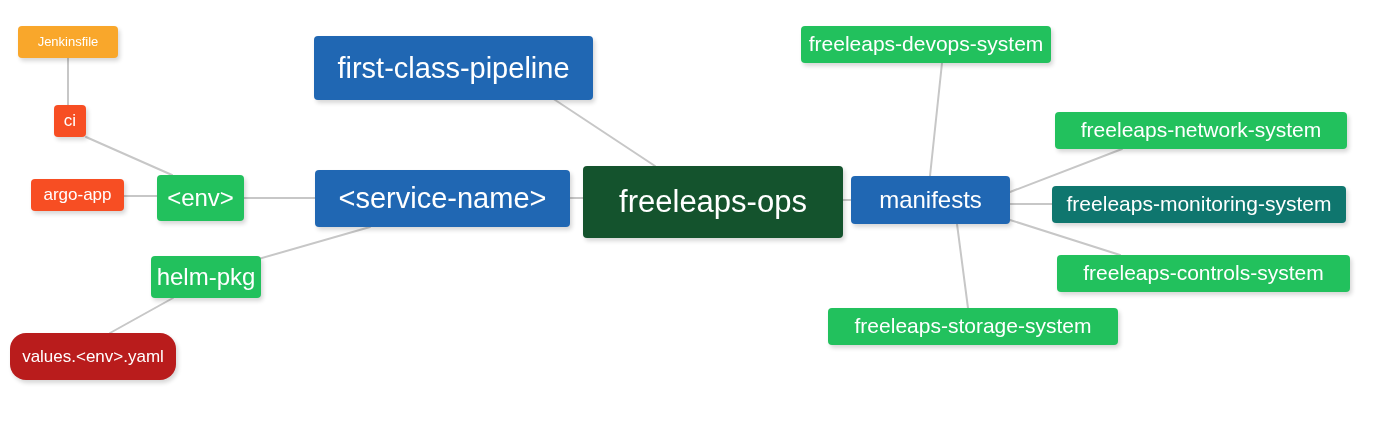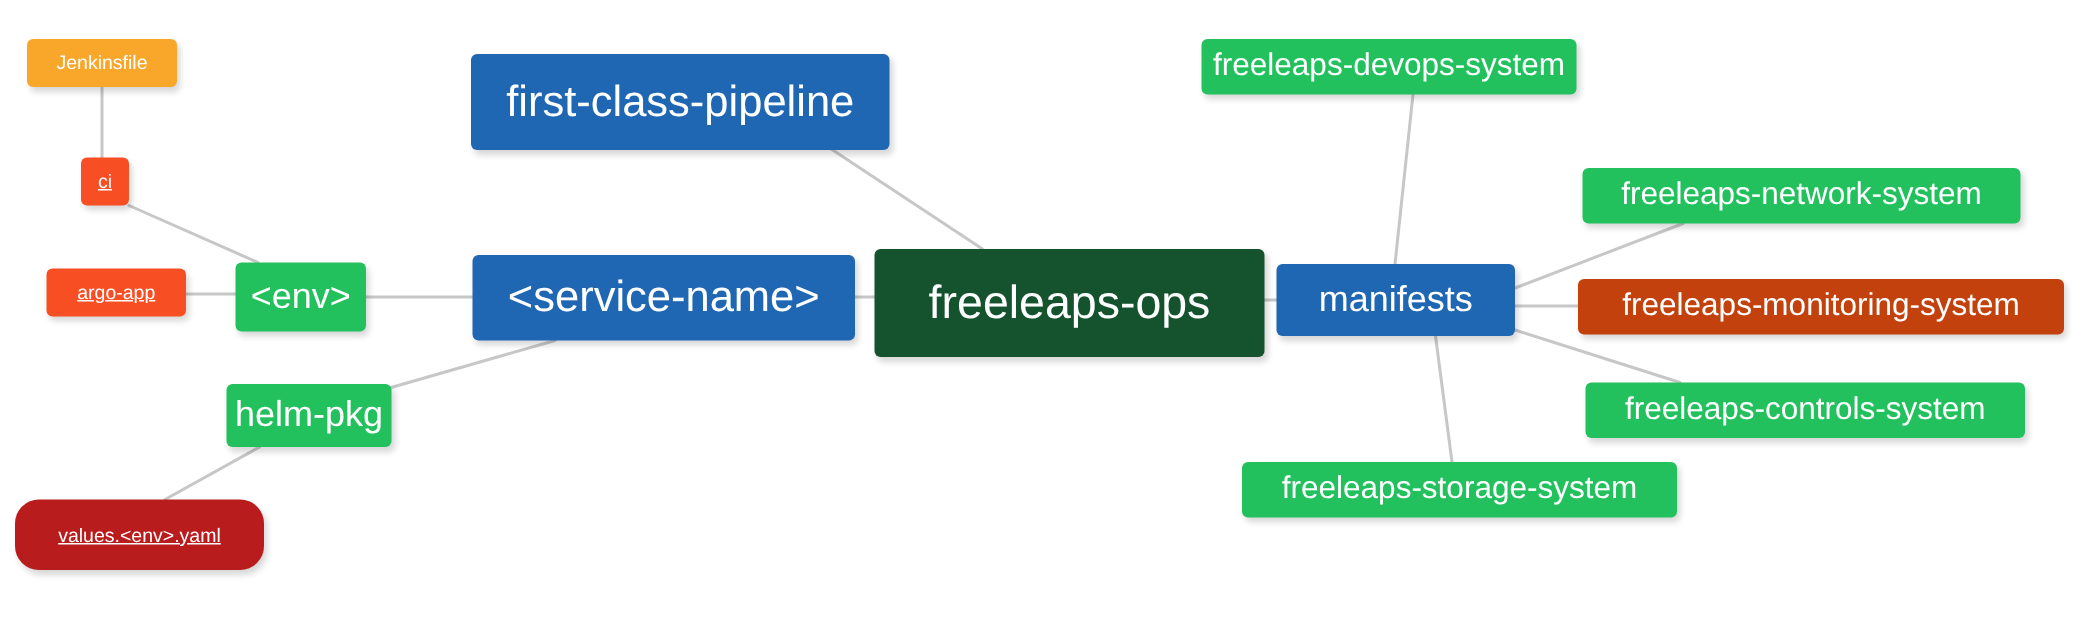--- a/index.html
+++ b/index.html
@@ -43,21 +43,21 @@
   }
   .node-label {
     display: block;
     white-space: nowrap;
   }
   
   .tier-root   { font-size: 31px; }
   .tier-major  { font-size: 29px; }
   .tier-mid    { font-size: 24px; }
   .tier-small  { font-size: 21px; }
-  .tier-tiny   { font-size: 13px; text-decoration: underline; }
+  .tier-tiny   { font-size: 17px; }
   .tier-micro  { font-size: 13px; }
 </style>
 </head>
 <body>
 
 <div id="canvas" style="background: rgb(255, 255, 255);">
 
   <svg id="edge-layer" viewBox="0 0 1390 421" width="1390" height="421" xmlns="http://www.w3.org/2000/svg">
       <line x1="540" y1="90" x2="655" y2="166" stroke="#c7c7c7" stroke-width="2" stroke-linecap="round"></line>
       <line x1="583" y1="198" x2="570" y2="198" stroke="#c7c7c7" stroke-width="2" stroke-linecap="round"></line>
@@ -105,21 +105,21 @@
       </div>
       <div class="node tier-tiny" style="left: 10px; top: 333px; width: 166px; height: 47px; background: #b91c1c; border-radius: 16px;">
         <span class="node-label">values.&lt;env&gt;.yaml</span>
       </div>
       <div class="node tier-small" style="left: 801px; top: 26px; width: 250px; height: 37px; background: rgb(34, 193, 93);">
         <span class="node-label">freeleaps-devops-system</span>
       </div>
       <div class="node tier-small" style="left: 1055px; top: 112px; width: 292px; height: 37px; background: rgb(34, 193, 93); text-align: right;">
         <span class="node-label">freeleaps-network-system</span>
       </div>
-      <div class="node tier-small" style="left: 1052px; top: 186px; width: 324px; height: 37px; background: #c2410c;">
+      <div class="node tier-small" style="left: 1052px; top: 186px; width: 294px; height: 37px; background: #0f766e;">
         <span class="node-label">freeleaps-monitoring-system</span>
       </div>
       <div class="node tier-small" style="left: 1057px; top: 255px; width: 293px; height: 37px; background: rgb(34, 193, 93);">
         <span class="node-label">freeleaps-controls-system</span>
       </div>
       <div class="node tier-small" style="left: 816px; top: 308px; width: 290px; height: 37px; background: rgb(34, 193, 93); margin-left: 12px;">
         <span class="node-label">freeleaps-storage-system</span>
       </div>
     </div>
 

